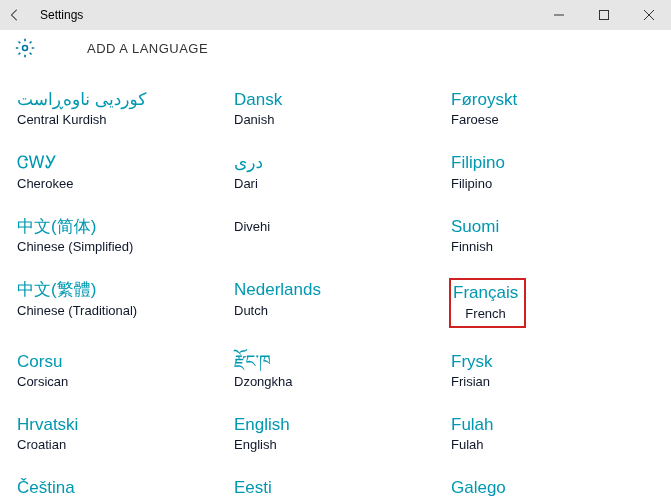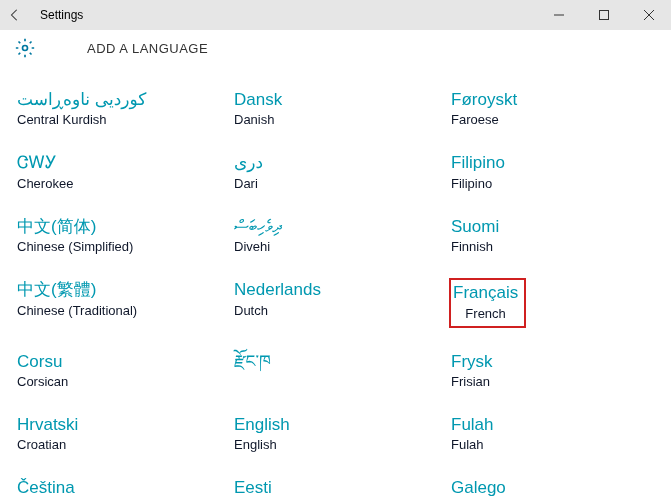--- a/index.html
+++ b/index.html
@@ -80,21 +80,20 @@
     </div>
     <div class="lang">
       <div class="native">Filipino</div>
       <div class="english">Filipino</div>
     </div>
     <div class="lang">
       <div class="native">中文(简体)</div>
       <div class="english">Chinese (Simplified)</div>
     </div>
     <div class="lang">
-      <div class="native">ދިވެހިބަސް</div>
       <div class="english">Divehi</div>
     </div>
     <div class="lang">
       <div class="native">Suomi</div>
       <div class="english">Finnish</div>
     </div>
     <div class="lang">
       <div class="native">中文(繁體)</div>
       <div class="english">Chinese (Traditional)</div>
     </div>
@@ -102,20 +101,21 @@
       <div class="native">Nederlands</div>
       <div class="english">Dutch</div>
     </div>
     <div><div class="lang highlighted"><div class="native">Français</div><div class="english">French</div></div></div>
     <div class="lang">
       <div class="native">Corsu</div>
       <div class="english">Corsican</div>
     </div>
     <div class="lang">
       <div class="native">རྫོང་ཁ</div>
+      <div class="english">Dzongkha</div>
     </div>
     <div class="lang">
       <div class="native">Frysk</div>
       <div class="english">Frisian</div>
     </div>
     <div class="lang">
       <div class="native">Hrvatski</div>
       <div class="english">Croatian</div>
     </div>
     <div class="lang">

